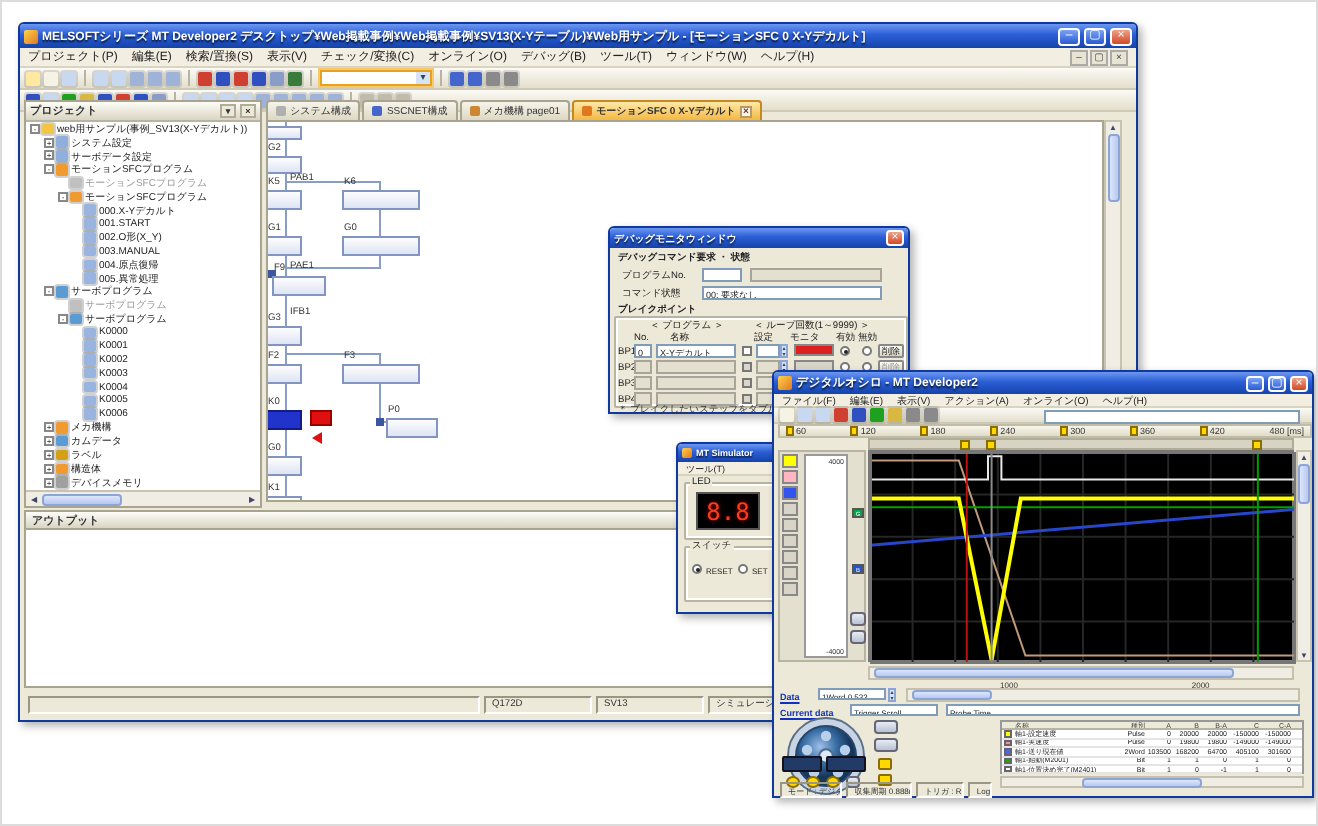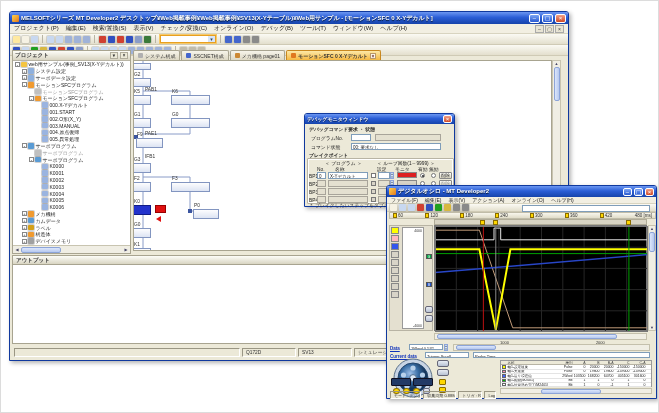--- a/index.html
+++ b/index.html
@@ -471,20 +471,40 @@
           <span class="spin" style="left: 85px; top: 72px;">▴<br>▾</span>
           <span class="mon" style="left: 92px; top: 72px; width: 20px; background: rgb(216, 212, 200);"></span>
           <span class="rad" style="left: 115px; top: 73px;"></span>
           <span class="rad" style="left: 126px; top: 73px;"></span>
           <span class="pbtn dis" style="left: 134px; top: 72px; width: 13px; height: 7px;">削除</span>
         </div>
       <div class="lab" style="left:4px;top:79px;color:#333">＊ ブレイクしたいステップをダブルクリックしてください</div>
     </div>
   </div>
 
+  <div class="xpwin" id="simwin" style="left:337px;top:220px;width:52px;height:86px;z-index:30">
+    <div class="tbar" style="height:9px">
+      <span class="appico" style="width:5px;height:5px"></span>
+      <span class="tt" style="font-size:4.5px">MT Simulator</span>
+    </div>
+    <div class="menu" style="left:0;top:9px;width:100%;height:7px;font-size:4.5px">
+      <span class="mi">ツール(T)</span>
+    </div>
+    <div class="grp" style="left:3px;top:19px;width:46px;height:29px"></div>
+    <div class="lab" style="left:6px;top:17px;background:#ece9d8;padding:0 1px">LED</div>
+    <div class="lcdwrap" style="left:9px;top:24px;width:32px;height:19px">
+      <div class="lcd" style="font-size:12px;line-height:18px">8.8</div>
+    </div>
+    <div class="grp" style="left:3px;top:51px;width:46px;height:28px"></div>
+    <div class="lab" style="left:6px;top:49px;background:#ece9d8;padding:0 1px">スイッチ</div>
+    <span class="rad on" style="left:7px;top:60px"></span>
+    <div class="lab" style="left:14px;top:61px;font-size:4px">RESET</div>
+    <span class="rad" style="left:30px;top:60px"></span>
+    <div class="lab" style="left:37px;top:61px;font-size:4px">SET</div>
+  </div>
 
   <div class="xpwin" id="scopewin" style="left:385px;top:184px;width:271px;height:214px;z-index:40">
     <div class="tbar" style="height:11px">
       <span class="appico"></span>
       <span class="tt">デジタルオシロ - MT Developer2</span>
       <span class="wbtn" style="width:9px;height:8px;line-height:6px">–</span>
       <span class="wbtn" style="width:9px;height:8px;line-height:6px">▢</span>
       <span class="wbtn close" style="width:9px;height:8px;line-height:6px">×</span>
     </div>
     <div class="menu" id="smenu" style="left:0;top:11px;width:100%;height:7px;font-size:5px">

